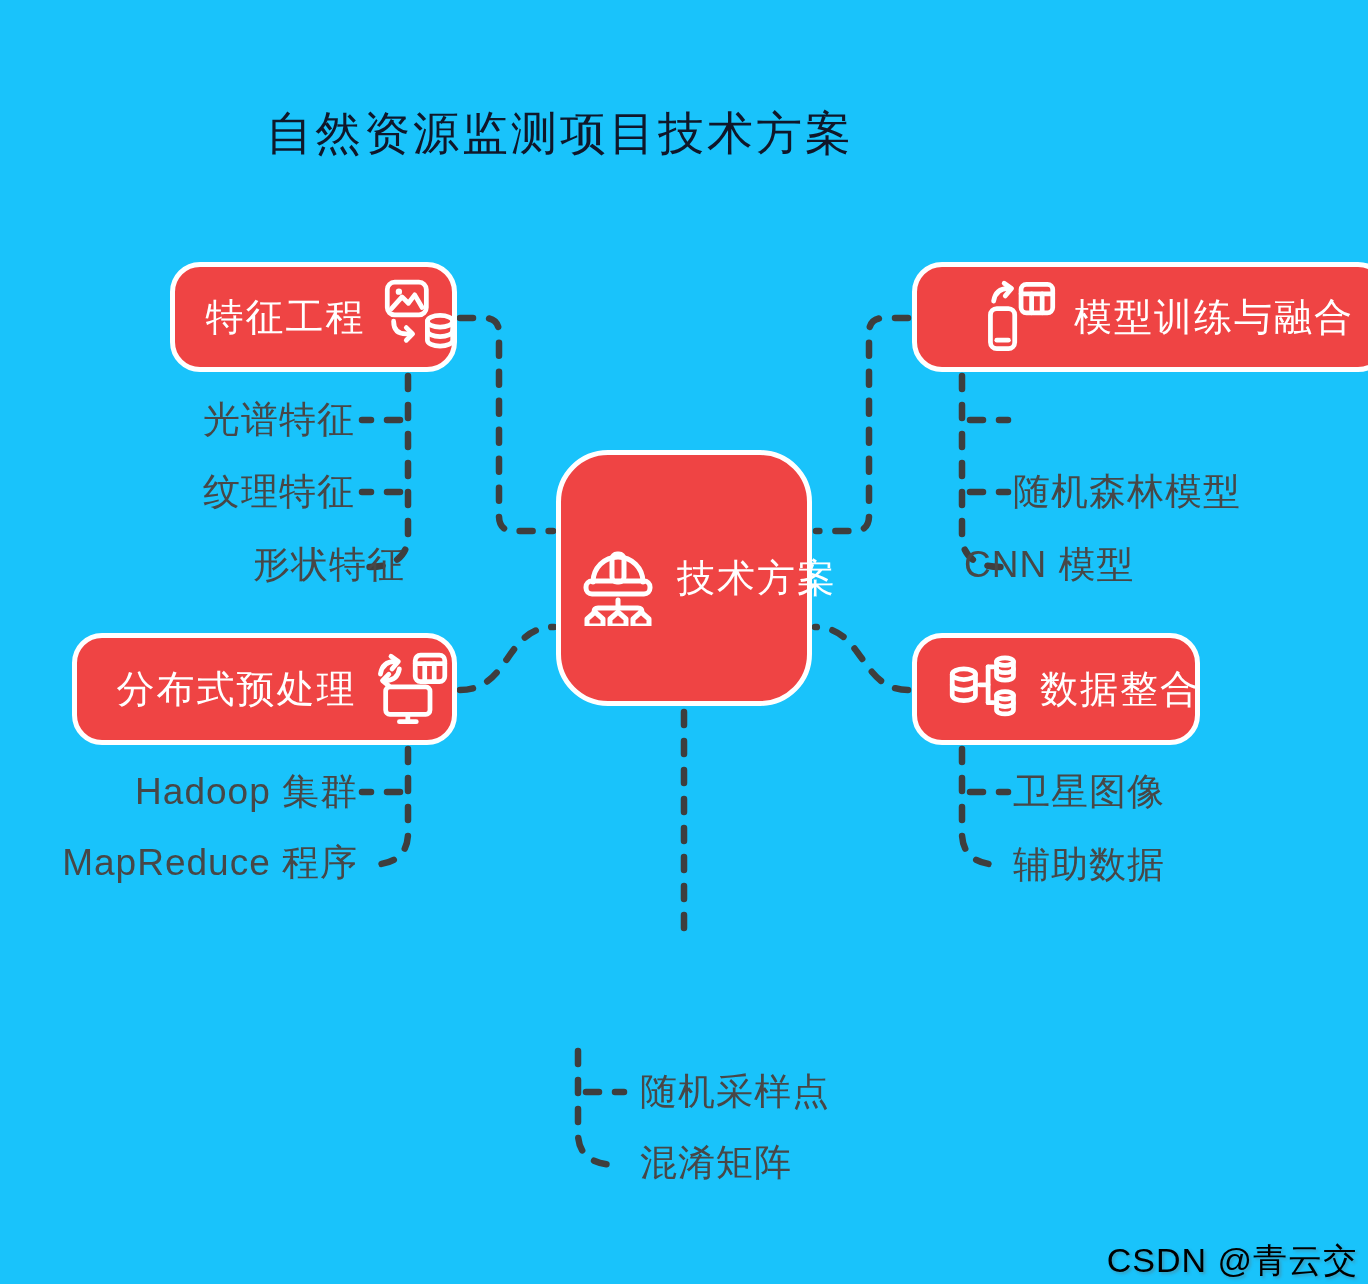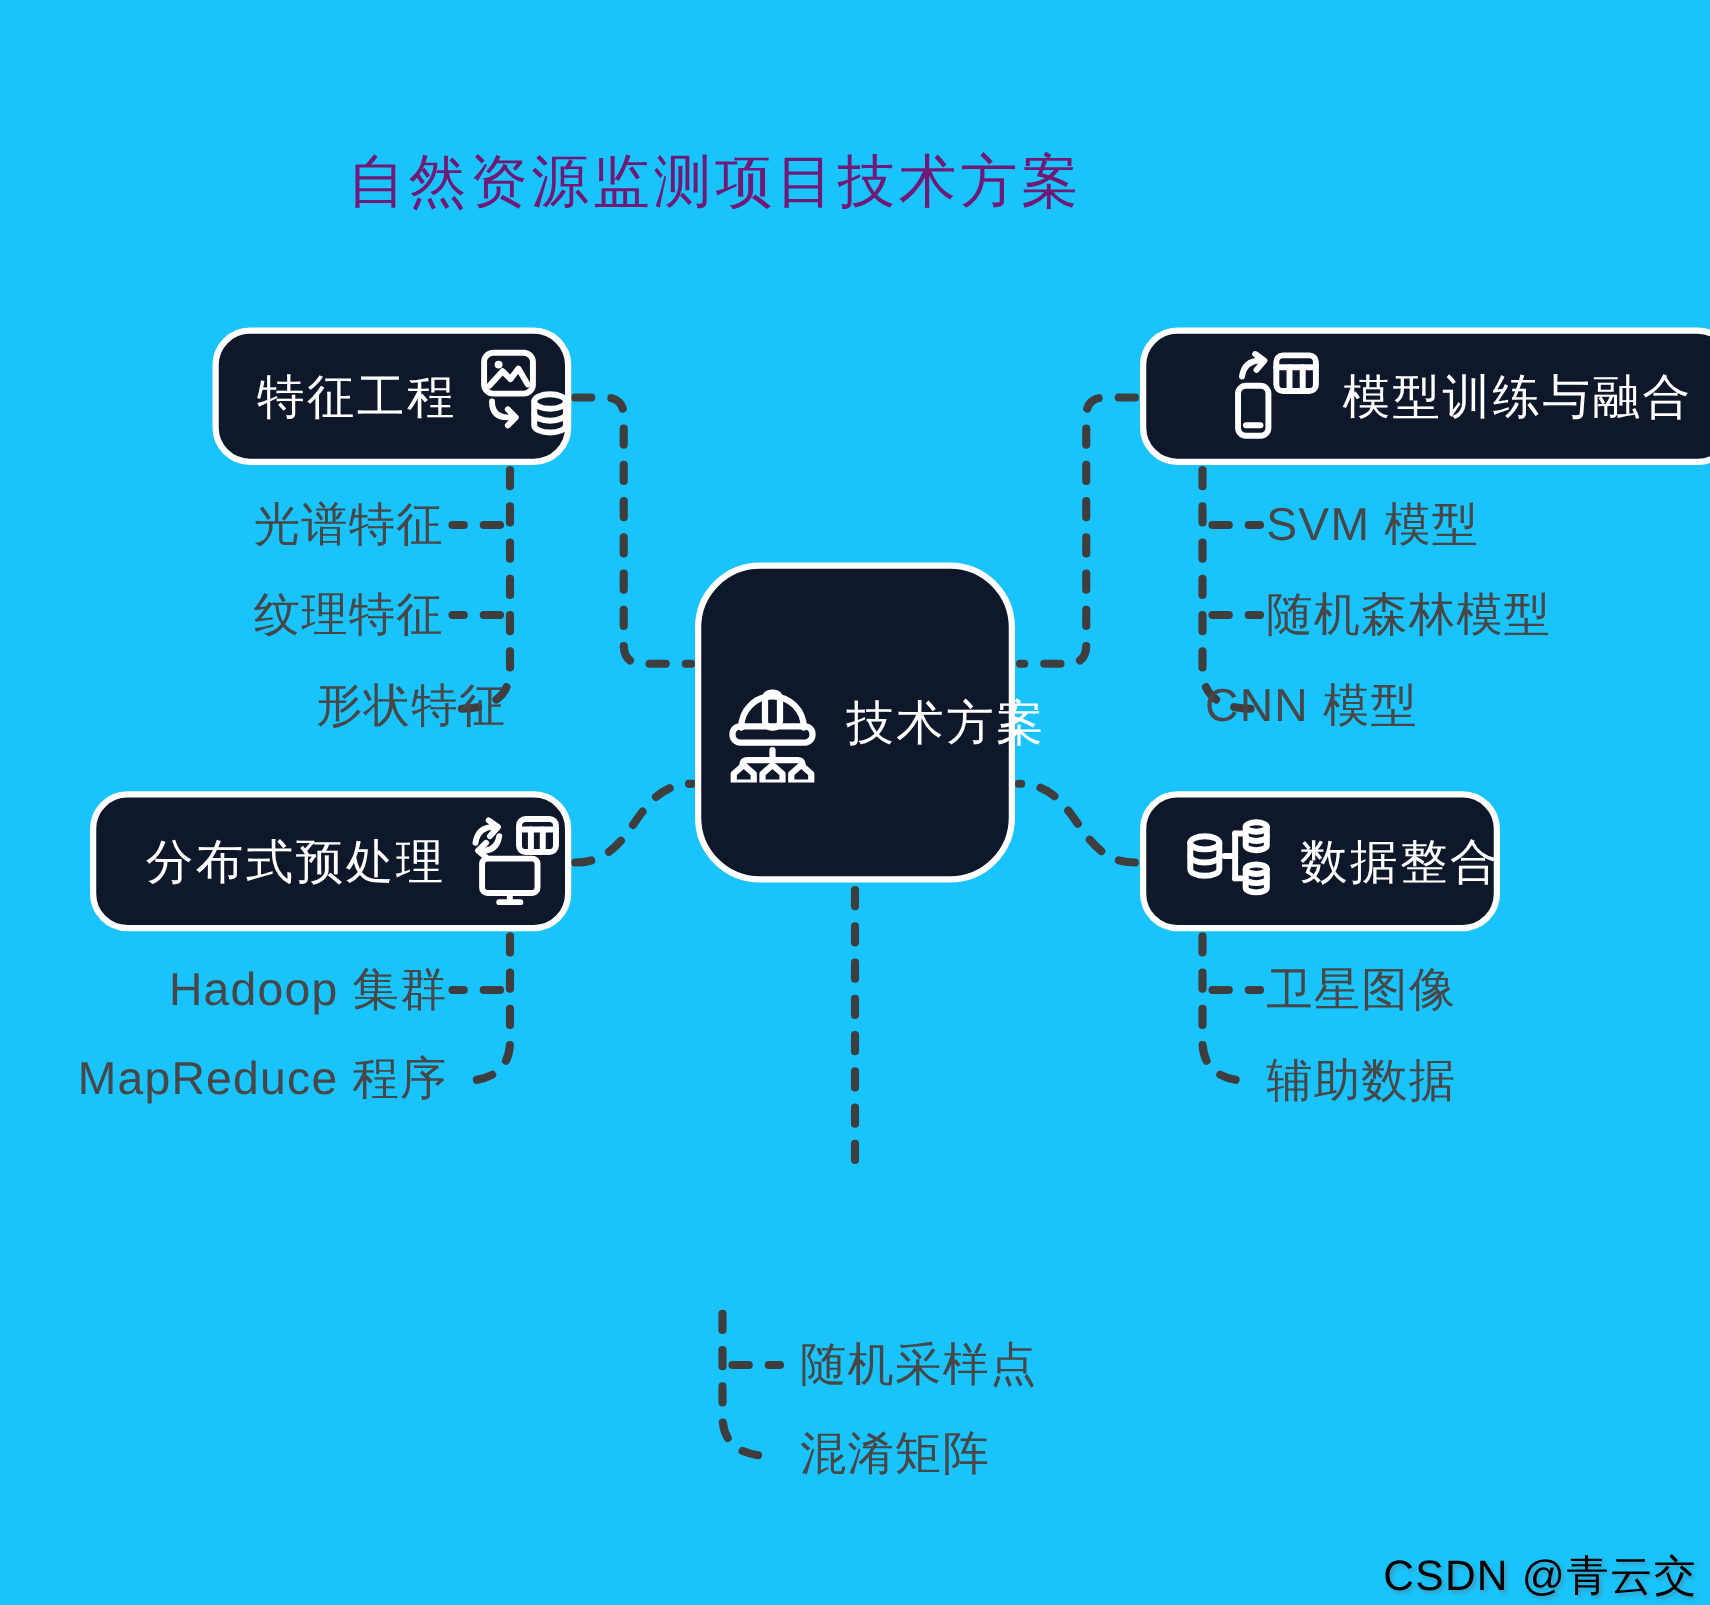--- a/index.html
+++ b/index.html
@@ -6,32 +6,32 @@
   body{
     width:1368px;height:1284px;
     font-family:"Liberation Sans","DejaVu Sans",sans-serif;
     overflow:hidden;
   }
   .canvas{
     position:relative;width:1368px;height:1284px;
     background:#19C3FB;
   }
   .title{
-    position:absolute;left:0;top:103px;width:1120px;margin:12px;
+    position:absolute;left:0;top:103px;width:1120px;margin:0;
     text-align:center;font-size:46px;font-weight:500;letter-spacing:3px;
-    color:#701a75;
+    color:#0f172a;
   }
   .connectors{position:absolute;left:0;top:0;width:1368px;height:1284px;}
   .connectors path{
     fill:none;stroke:#3E3E3E;stroke-width:6.5;
     stroke-dasharray:13 16;stroke-linecap:round;stroke-linejoin:round;
   }
   .node{
     position:absolute;box-sizing:border-box;
-    background:#0f172a;border:5px solid #FFFFFF;border-radius:30px;
+    background:#ef4444;border:5px solid #FFFFFF;border-radius:30px;
     display:flex;align-items:center;justify-content:center;gap:16px;padding-left:36px;
   }
   .node-label{
     color:#FFFFFF;font-size:38px;font-weight:500;letter-spacing:2px;white-space:nowrap;
   }
   .node .icon{display:flex;align-items:center;justify-content:center;}
   .node .icon svg{display:block;}
   .center-node{
     gap:10px;border-radius:52px;
   }
@@ -166,21 +166,20 @@
       </svg>
     </span>
     <span class="node-label">数据整合</span>
   </div>
 
 
   <span class="child r" style="right:1013px;top:398px">光谱特征</span>
   <span class="child r" style="right:1013px;top:470px">纹理特征</span>
   <span class="child r" style="right:963px;top:543px">形状特征</span>
 
-  <span class="child" style="left:1013px;top:398px">SVM 模型</span>
   <span class="child" style="left:1013px;top:470px">随机森林模型</span>
   <span class="child" style="left:964px;top:543px">CNN 模型</span>
 
   <span class="child r" style="right:1010px;top:770px">Hadoop 集群</span>
   <span class="child r" style="right:1010px;top:841px">MapReduce 程序</span>
 
   <span class="child" style="left:1013px;top:770px">卫星图像</span>
   <span class="child" style="left:1013px;top:843px">辅助数据</span>
 
   <span class="child" style="left:640px;top:1070px">随机采样点</span>

